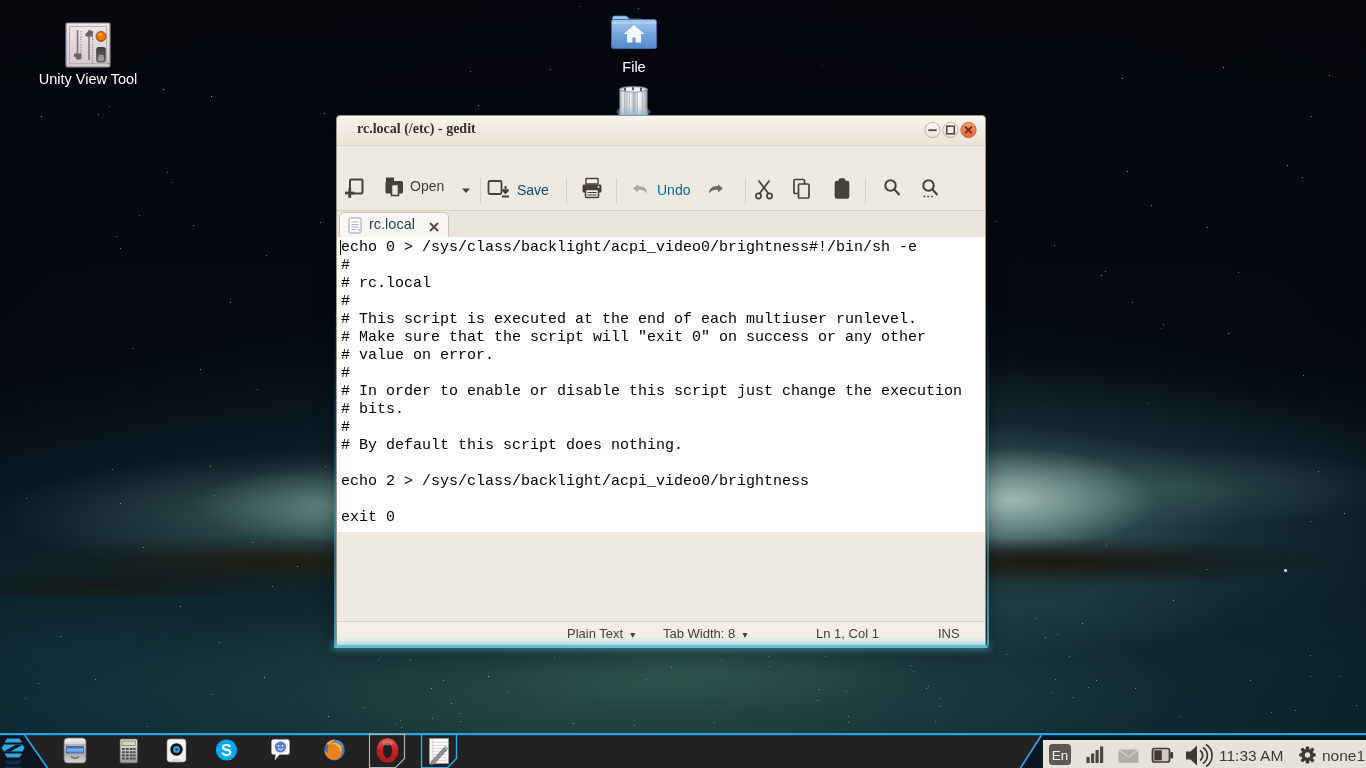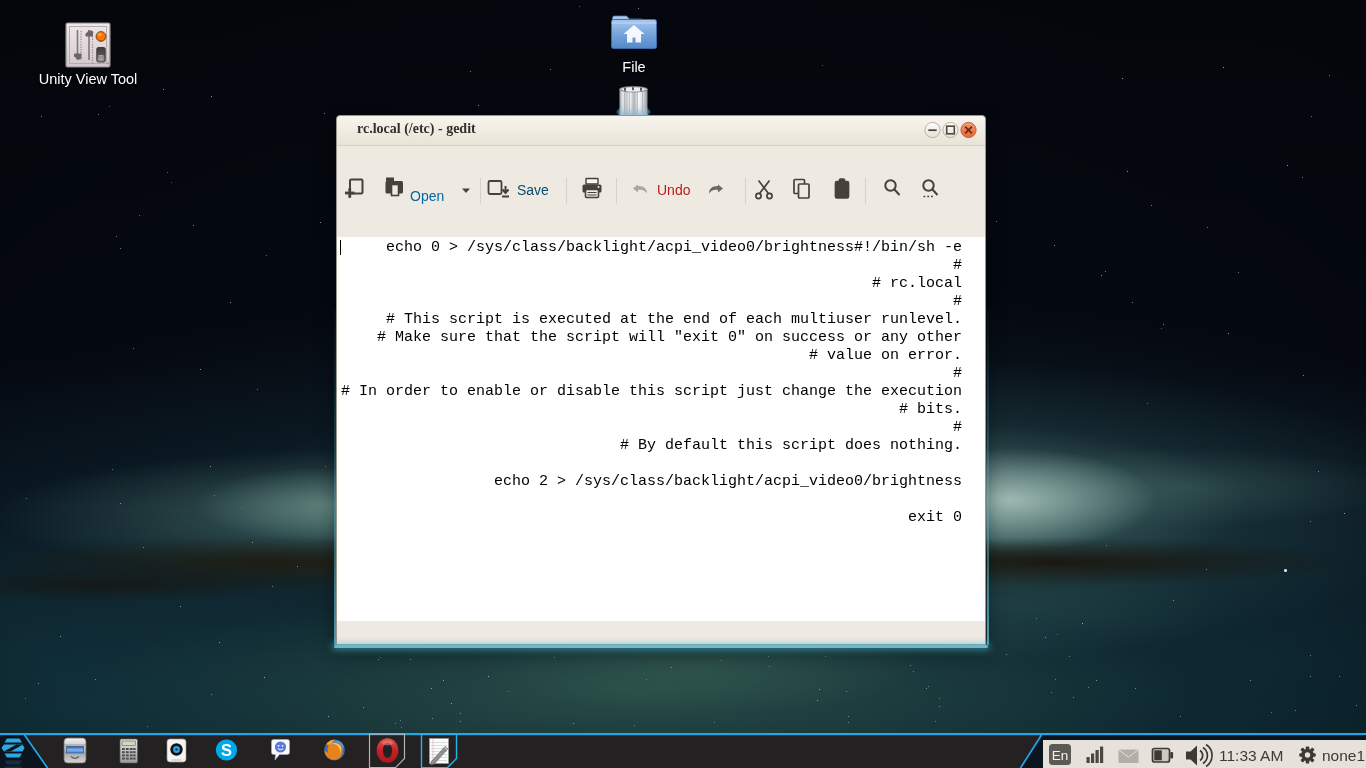--- a/index.html
+++ b/index.html
@@ -43,21 +43,21 @@
     border-bottom:1px solid #d9d3c7;font-family:Liberation Serif, serif; }
   #title { position:absolute; left:20px; top:5px; font-size:14px; font-weight:bold; color:#33302c; }
   #menubar { position:absolute; left:0; top:30px; width:100%; height:26px; background:#efeae1; }
   .mitem { position:absolute; top:3px; font-size:14px; color:#3b3733; }
   #toolbar { position:absolute; left:0; top:56px; width:100%; height:38px; background:#efeae1; }
   .tsep { position:absolute; top:6px; width:1px; height:26px; background:#d8d2c6; }
   #tabbar { position:absolute; left:0; top:94px; width:100%; height:27px; background:#ebe6dc;
     border-top:1px solid #d8d2c6; }
   #tab { position:absolute; left:2px; top:1px; width:110px; height:26px; background:#f8f7f4;
     border:1px solid #c9c3b7; border-bottom:none; border-radius:5px 5px 0 0; }
-  #textarea { position:absolute; left:0; top:121px; width:100%; height:384px; background:#ffffff;text-align:right; }
+  #textarea { position:absolute; left:0; top:121px; width:100%; height:295px; background:#ffffff; }
   #code { position:absolute; left:4px; top:2px; font-family:"Liberation Mono", monospace;
     font-size:15px; line-height:18px; color:#000; white-space:pre; }
   #statusbar { position:absolute; left:0; top:505px; width:100%; height:24px; background:#f2efe9;
     border-top:1px solid #d5d0c6; }
   .sitem { position:absolute; top:4px; font-size:13px; color:#44403a; }
 
   
   .dlabel { position:absolute; color:#fff; font-size:14.5px; text-align:center; text-shadow:0 1px 2px rgba(0,0,0,0.8); }
   .star{position:absolute;left:0;top:0;width:1.3px;height:1.3px;border-radius:50%;background:transparent;box-shadow:1311px 116px 0 0 #7e98a4, 211px 694px 0 0 #8aa4b0, 180px 606px 0 0 #b8d0da, 193px 225px 0 0 #93adb8, 1036px 618px 0 0 #7e98a4, 1151px 205px 0 0 #8aa4b0, 328px 716px 0 0 #b8d0da, 320px 222px 0 0 #a8c0ca, 211px 96px 0 0 #b8d0da, 200px 369px 0 0 #a8c0ca, 1238px 272px 0 0 #7e98a4, 257px 389px 0 0 #7e98a4, 1132px 302px 0 0 #8aa4b0, 395px 723px 0 0 #7e98a4, 95px 679px 0 0 #93adb8, 478px 105px 0 0 #b8d0da, 1303px 375px 0 0 #93adb8, 431px 688px 0 0 #a8c0ca, 1329px 75px 0 0 #8aa4b0, 1302px 177px 0 0 #8aa4b0, 554px 657px 0 0 #8aa4b0, 451px 703px 0 0 #a8c0ca, 116px 236px 0 0 #7e98a4, 550px 69px 0 0 #93adb8, 1163px 324px 0 0 #93adb8, 1344px 513px 0 0 #b8d0da, 1318px 471px 0 0 #93adb8, 1105px 271px 0 0 #8aa4b0, 1045px 507px 0 0 #7e98a4, 98px 114px 0 0 #93adb8, 1287px 165px 0 0 #b8d0da, 1223px 67px 0 0 #b8d0da, 25px 698px 0 0 #7e98a4, 1101px 275px 0 0 #a8c0ca, 230px 302px 0 0 #b8d0da, 325px 466px 0 0 #7e98a4, 219px 642px 0 0 #a8c0ca, 1310px 521px 0 0 #8aa4b0, 1106px 545px 0 0 #7e98a4, 1228px 333px 0 0 #b8d0da, 41px 116px 0 0 #a8c0ca, 120px 248px 0 0 #8aa4b0, 163px 89px 0 0 #b8d0da, 143px 547px 0 0 #93adb8, 264px 677px 0 0 #b8d0da, 1127px 171px 0 0 #a8c0ca, 1082px 623px 0 0 #b8d0da, 819px 689px 0 0 #a8c0ca, 133px 348px 0 0 #7e98a4, 1206px 569px 0 0 #93adb8, 1207px 227px 0 0 #7e98a4, 147px 726px 0 0 #7e98a4, 470px 71px 0 0 #7e98a4, 1054px 245px 0 0 #a8c0ca, 996px 221px 0 0 #8aa4b0, 272px 586px 0 0 #8aa4b0, 1285px 570px 0 1px #cfe4ff, 1122px 78px 0 0px #c8d8e0, 638px 8px 0 0px #9fb8c4, 324px 113px 0 0px #8fb4c4, 210px 466px 0 0px #c8b890, 252px 542px 0 0px #c8b890, 297px 566px 0 0px #a8c0c8, 120px 503px 0 0px #9fb8c4, 443px 680px 0 0px #a8c8d2, 488px 676px 0 0px #c0d4dc, 573px 723px 0 0px #9fb8c4, 817px 700px 0 0px #98b4c0, 1045px 637px 0 0px #9fb8c4, 1173px 600px 0 0px #9fb8c4, 1096px 680px 0 0px #98b4c0, 1250px 680px 0 0px #8fb0bc, 60px 636px 0 0px #9fb8c4, 38px 683px 0 0px #98b4c0, 671px 667px 0 0 #86a8b4, 1006px 654px 0 0 #7e9aa6, 1180px 716px 0 0 #7e9aa6, 714px 722px 0 0 #7e9aa6, 1271px 712px 0 0 #6f92a0, 378px 659px 0 0 #86a8b4, 768px 656px 0 0 #6f92a0, 432px 718px 0 0 #86a8b4, 400px 720px 0 0 #7e9aa6, 1310px 676px 0 0 #7aa0ac, 1310px 655px 0 0 #7aa0ac, 939px 698px 0 0 #7e9aa6, 1339px 676px 0 0 #7e9aa6, 910px 665px 0 0 #93adb8, 769px 666px 0 0 #7aa0ac, 460px 721px 0 0 #93adb8, 913px 671px 0 0 #7e9aa6, 935px 721px 0 0 #6f92a0, 721px 660px 0 0 #7aa0ac, 1069px 656px 0 0 #7aa0ac, 401px 727px 0 0 #6f92a0, 848px 716px 0 0 #86a8b4, 1135px 688px 0 0 #86a8b4, 939px 706px 0 0 #93adb8, 646px 679px 0 0 #6f92a0, 1055px 679px 0 0 #7e9aa6, 928px 686px 0 0 #7aa0ac, 846px 691px 0 0 #86a8b4, 634px 725px 0 0 #7e9aa6, 460px 713px 0 0 #86a8b4, 508px 691px 0 0 #6f92a0, 1295px 710px 0 0 #86a8b4, 380px 657px 0 0 #7aa0ac, 926px 688px 0 0 #93adb8, 1051px 692px 0 0 #7aa0ac, 848px 722px 0 0 #86a8b4, 410px 659px 0 0 #93adb8, 825px 656px 0 0 #7e9aa6, 1088px 687px 0 0 #7aa0ac, 1356px 705px 0 0 #93adb8, 1073px 697px 0 0 #93adb8, 363px 707px 0 0 #93adb8, 241px 507px 0 0 #5a7a86, 266px 255px 0 0 #6a8a96, 167px 172px 0 0 #6a8a96, 171px 182px 0 0 #5a7a86, 26px 498px 0 0 #74929e, 579px 6px 0 0 #5a7a86, 1161px 328px 0 0 #5a7a86, 1057px 634px 0 0 #74929e, 112px 469px 0 0 #74929e, 1147px 403px 0 0 #6a8a96, 214px 495px 0 0 #74929e, 822px 65px 0 0 #5a7a86, 139px 215px 0 0 #6a8a96, 109px 106px 0 0 #5a7a86;}
 </style>
@@ -231,42 +231,63 @@
         </g>
 
         <g stroke="#45413c" fill="none" stroke-width="2">
           <circle cx="591.5" cy="13.5" r="5.2"></circle>
           <path d="M595.5,17.5 l5,5.5"></path>
           <path d="M586.5,24.5 h1.8 M590.3,24.5 h1.8 M594.1,24.5 h1.8" stroke-width="1.6"></path>
         </g>
 
         <path d="M125,16.5 h8 l-4,4.5 Z" fill="#45413c"></path>
       </svg>
-      <div style="position:absolute;left:73px;top:16px;font-size:14px;color:#0369a1;">Open</div>
+      <div style="position:absolute;left:73px;top:6px;font-size:14px;color:#404040;">Open</div>
       <div style="position:absolute;left:180px;top:10px;font-size:14px;color:#0c4a6e;">Save</div>
-      <div style="position:absolute;left:320px;top:10px;font-size:14px;color:#b91c1c;">Undo</div>
+      <div style="position:absolute;left:320px;top:10px;font-size:14px;color:#0369a1;">Undo</div>
+    </div>
+    <div id="tabbar">
+      <div id="tab">
+        <svg width="16" height="18" style="position:absolute;left:8px;top:4px;">
+          <rect x="1" y="1" width="12" height="15" rx="1" fill="#fdfdfd" stroke="#9aa0a8" stroke-width="1"></rect>
+          <g stroke="#aab2bc" stroke-width="1">
+            <path d="M3.5,5 h7 M3.5,7.5 h7 M3.5,10 h7 M3.5,12.5 h4"></path>
+          </g>
+          <path d="M9,12 l4,4 v-4 Z" fill="#c9ced6"></path>
+        </svg>
+        <div style="position:absolute;left:29px;top:3px;font-size:14.5px;color:#33424f;">rc.local</div>
+        <svg width="12" height="12" style="position:absolute;left:88px;top:8px;">
+          <path d="M2,2 l8,8 M10,2 l-8,8" stroke="#4d4a45" stroke-width="1.9"></path>
+        </svg>
+      </div>
     </div>
     <div id="textarea">
       <div style="position:absolute;left:3px;top:3px;width:1.4px;height:15px;background:#000;"></div>
       <div id="code">echo 0 &gt; /sys/class/backlight/acpi_video0/brightness#!/bin/sh -e
 #
 # rc.local
 #
 # This script is executed at the end of each multiuser runlevel.
 # Make sure that the script will "exit 0" on success or any other
 # value on error.
 #
 # In order to enable or disable this script just change the execution
 # bits.
 #
 # By default this script does nothing.
 
 echo 2 &gt; /sys/class/backlight/acpi_video0/brightness
 
 exit 0</div>
+    </div>
+    <div id="statusbar">
+      <div class="sitem" style="left:230px;">Plain Text&nbsp;&nbsp;<span style="font-size:10px;">▾</span></div>
+      <div class="sitem" style="left:326px;">Tab Width: 8&nbsp;&nbsp;<span style="font-size:10px;">▾</span></div>
+      <div class="sitem" style="left:479px;">Ln 1, Col 1</div>
+      <div class="sitem" style="left:601px;">INS</div>
     </div>
   </div>
 
   <div style="position:absolute;left:334px;top:310px;width:2px;height:335px;background:linear-gradient(180deg,rgba(80,190,220,0.03),rgba(85,195,225,0.3) 60%,rgba(110,215,240,0.65) 100%);"></div>
   <div style="position:absolute;left:986.5px;top:310px;width:2px;height:335px;background:linear-gradient(180deg,rgba(80,190,220,0.03),rgba(85,195,225,0.32) 60%,rgba(110,215,240,0.65) 100%);"></div>
   <div style="position:absolute;left:334px;top:645px;width:654px;height:2.5px;background:rgba(110,215,240,0.85);box-shadow:0 0 7px 2px rgba(80,190,220,0.6);border-radius:2px;"></div>
 
   <svg width="1366" height="37" style="position:absolute;left:0;top:731px;">
     <defs>
       <linearGradient id="gGray" x1="0" y1="0" x2="0" y2="1">

